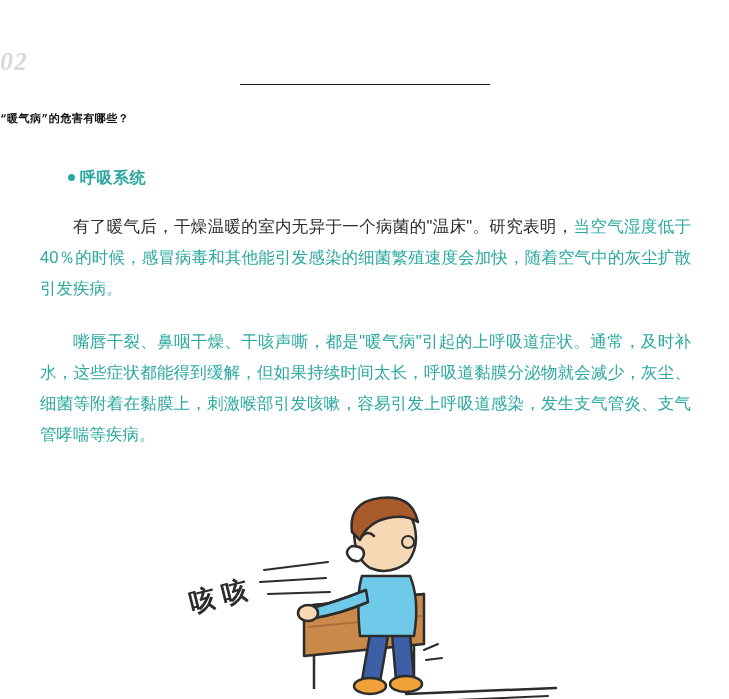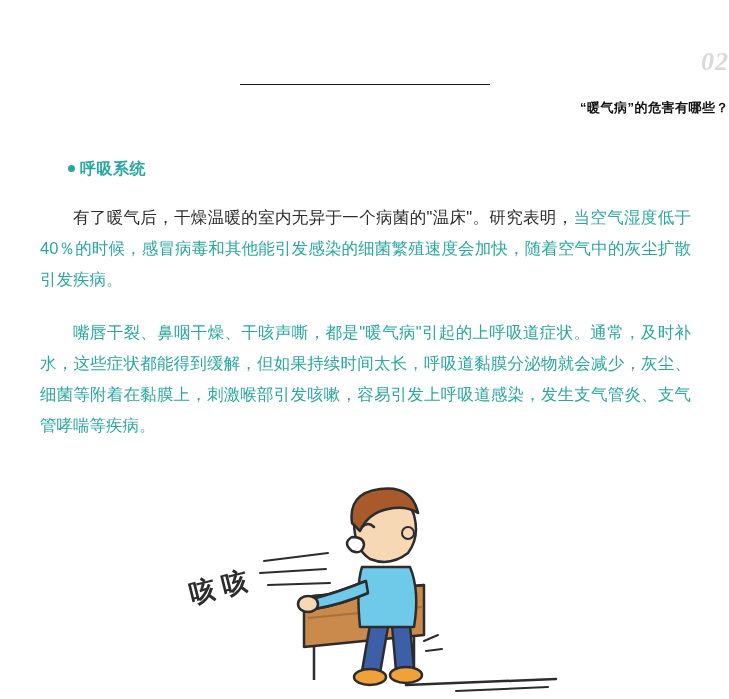--- a/index.html
+++ b/index.html
@@ -15,43 +15,44 @@
   }
   .page {
     position: relative;
     width: 729px;
     height: 699px;
     background: #ffffff;
   }
   
   .header {
     margin-top: 48px;
-    text-align: right;
+    text-align: left;
   }
   .section-number {
     font-family: "Liberation Serif", serif;
     font-style: italic;
     font-size: 26px;
     color: #d9d9d9;
     letter-spacing: 1px;
     line-height: 28px;
     font-weight: bold;
   }
   .rule {
     width: 250px;
     height: 1px;
     background: #1b1b1b;
     margin: 8px auto 0 auto;
   }
   .section-title {
-    margin-top: 14px;
-    font-size: 13px;
+    margin-top: 26px;
+    font-size: 11px;
     font-weight: bold;
     color: #111111;
     letter-spacing: 0.5px;
+    font-family: Liberation Mono, monospace;
   }
   
   .content {
     margin: 42px 38px 0 40px;
   }
   .subheading {
     font-size: 16px;
     font-weight: bold;
     color: #2aa7a0;
     margin-left: 28px;

